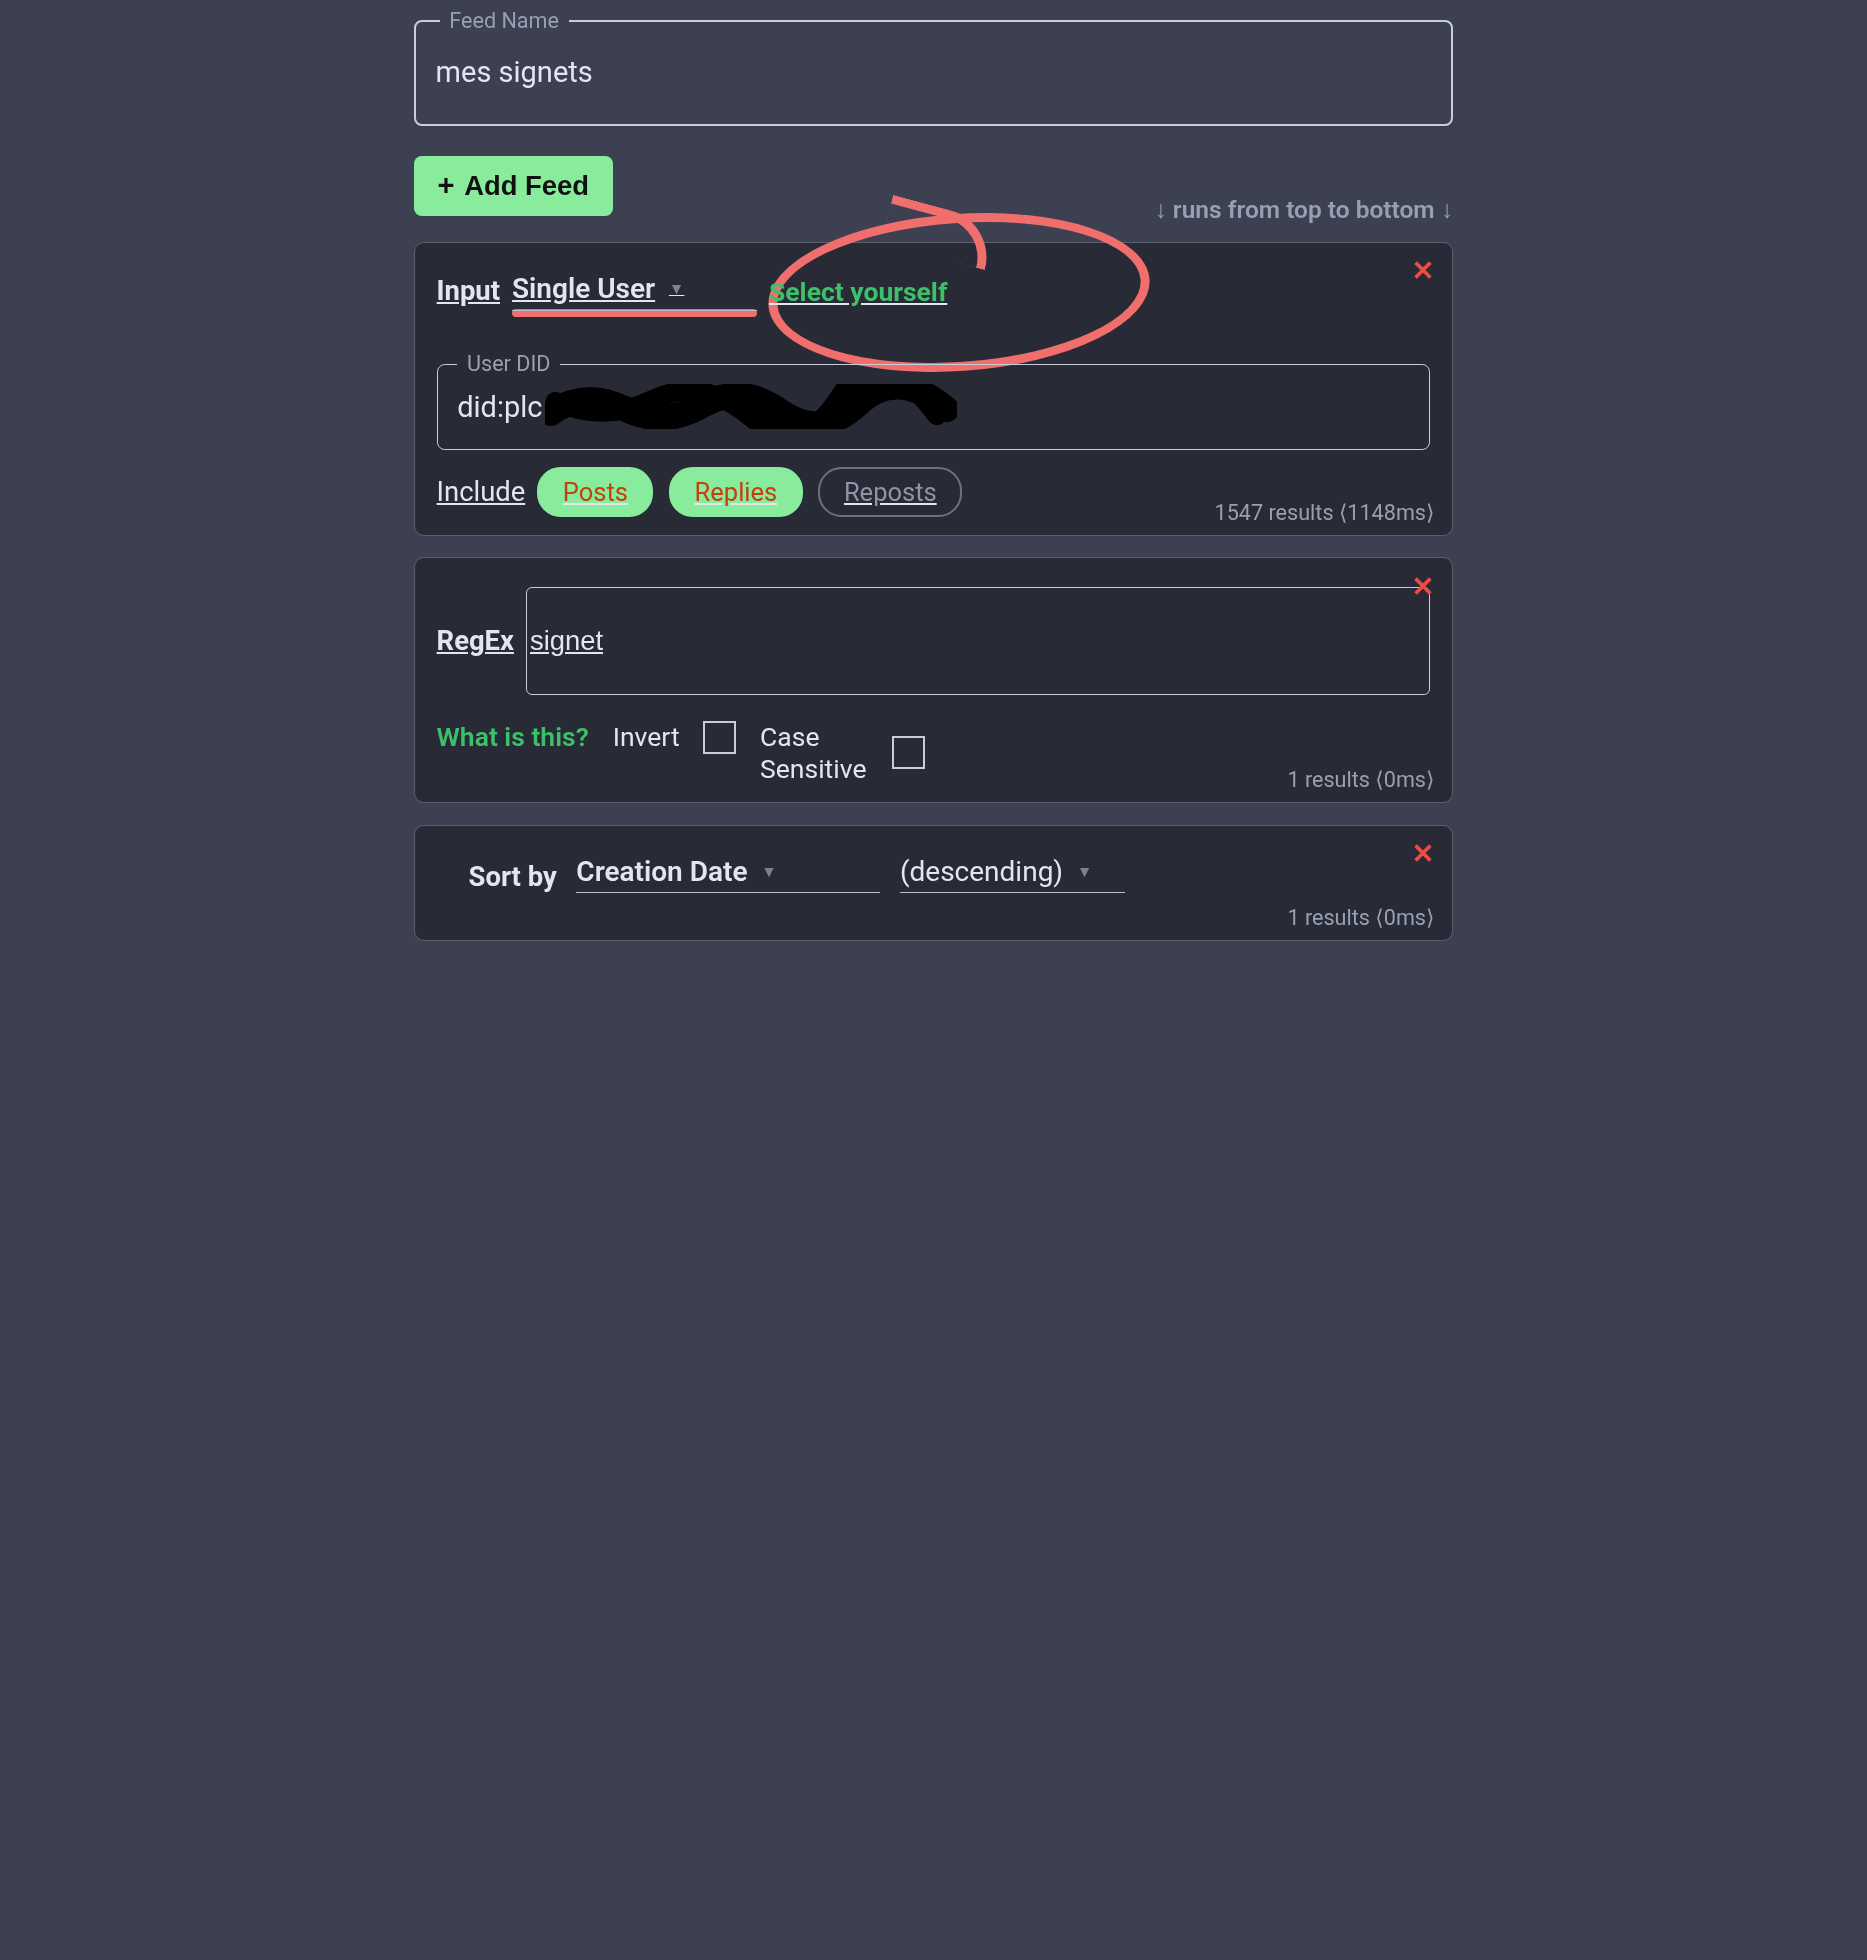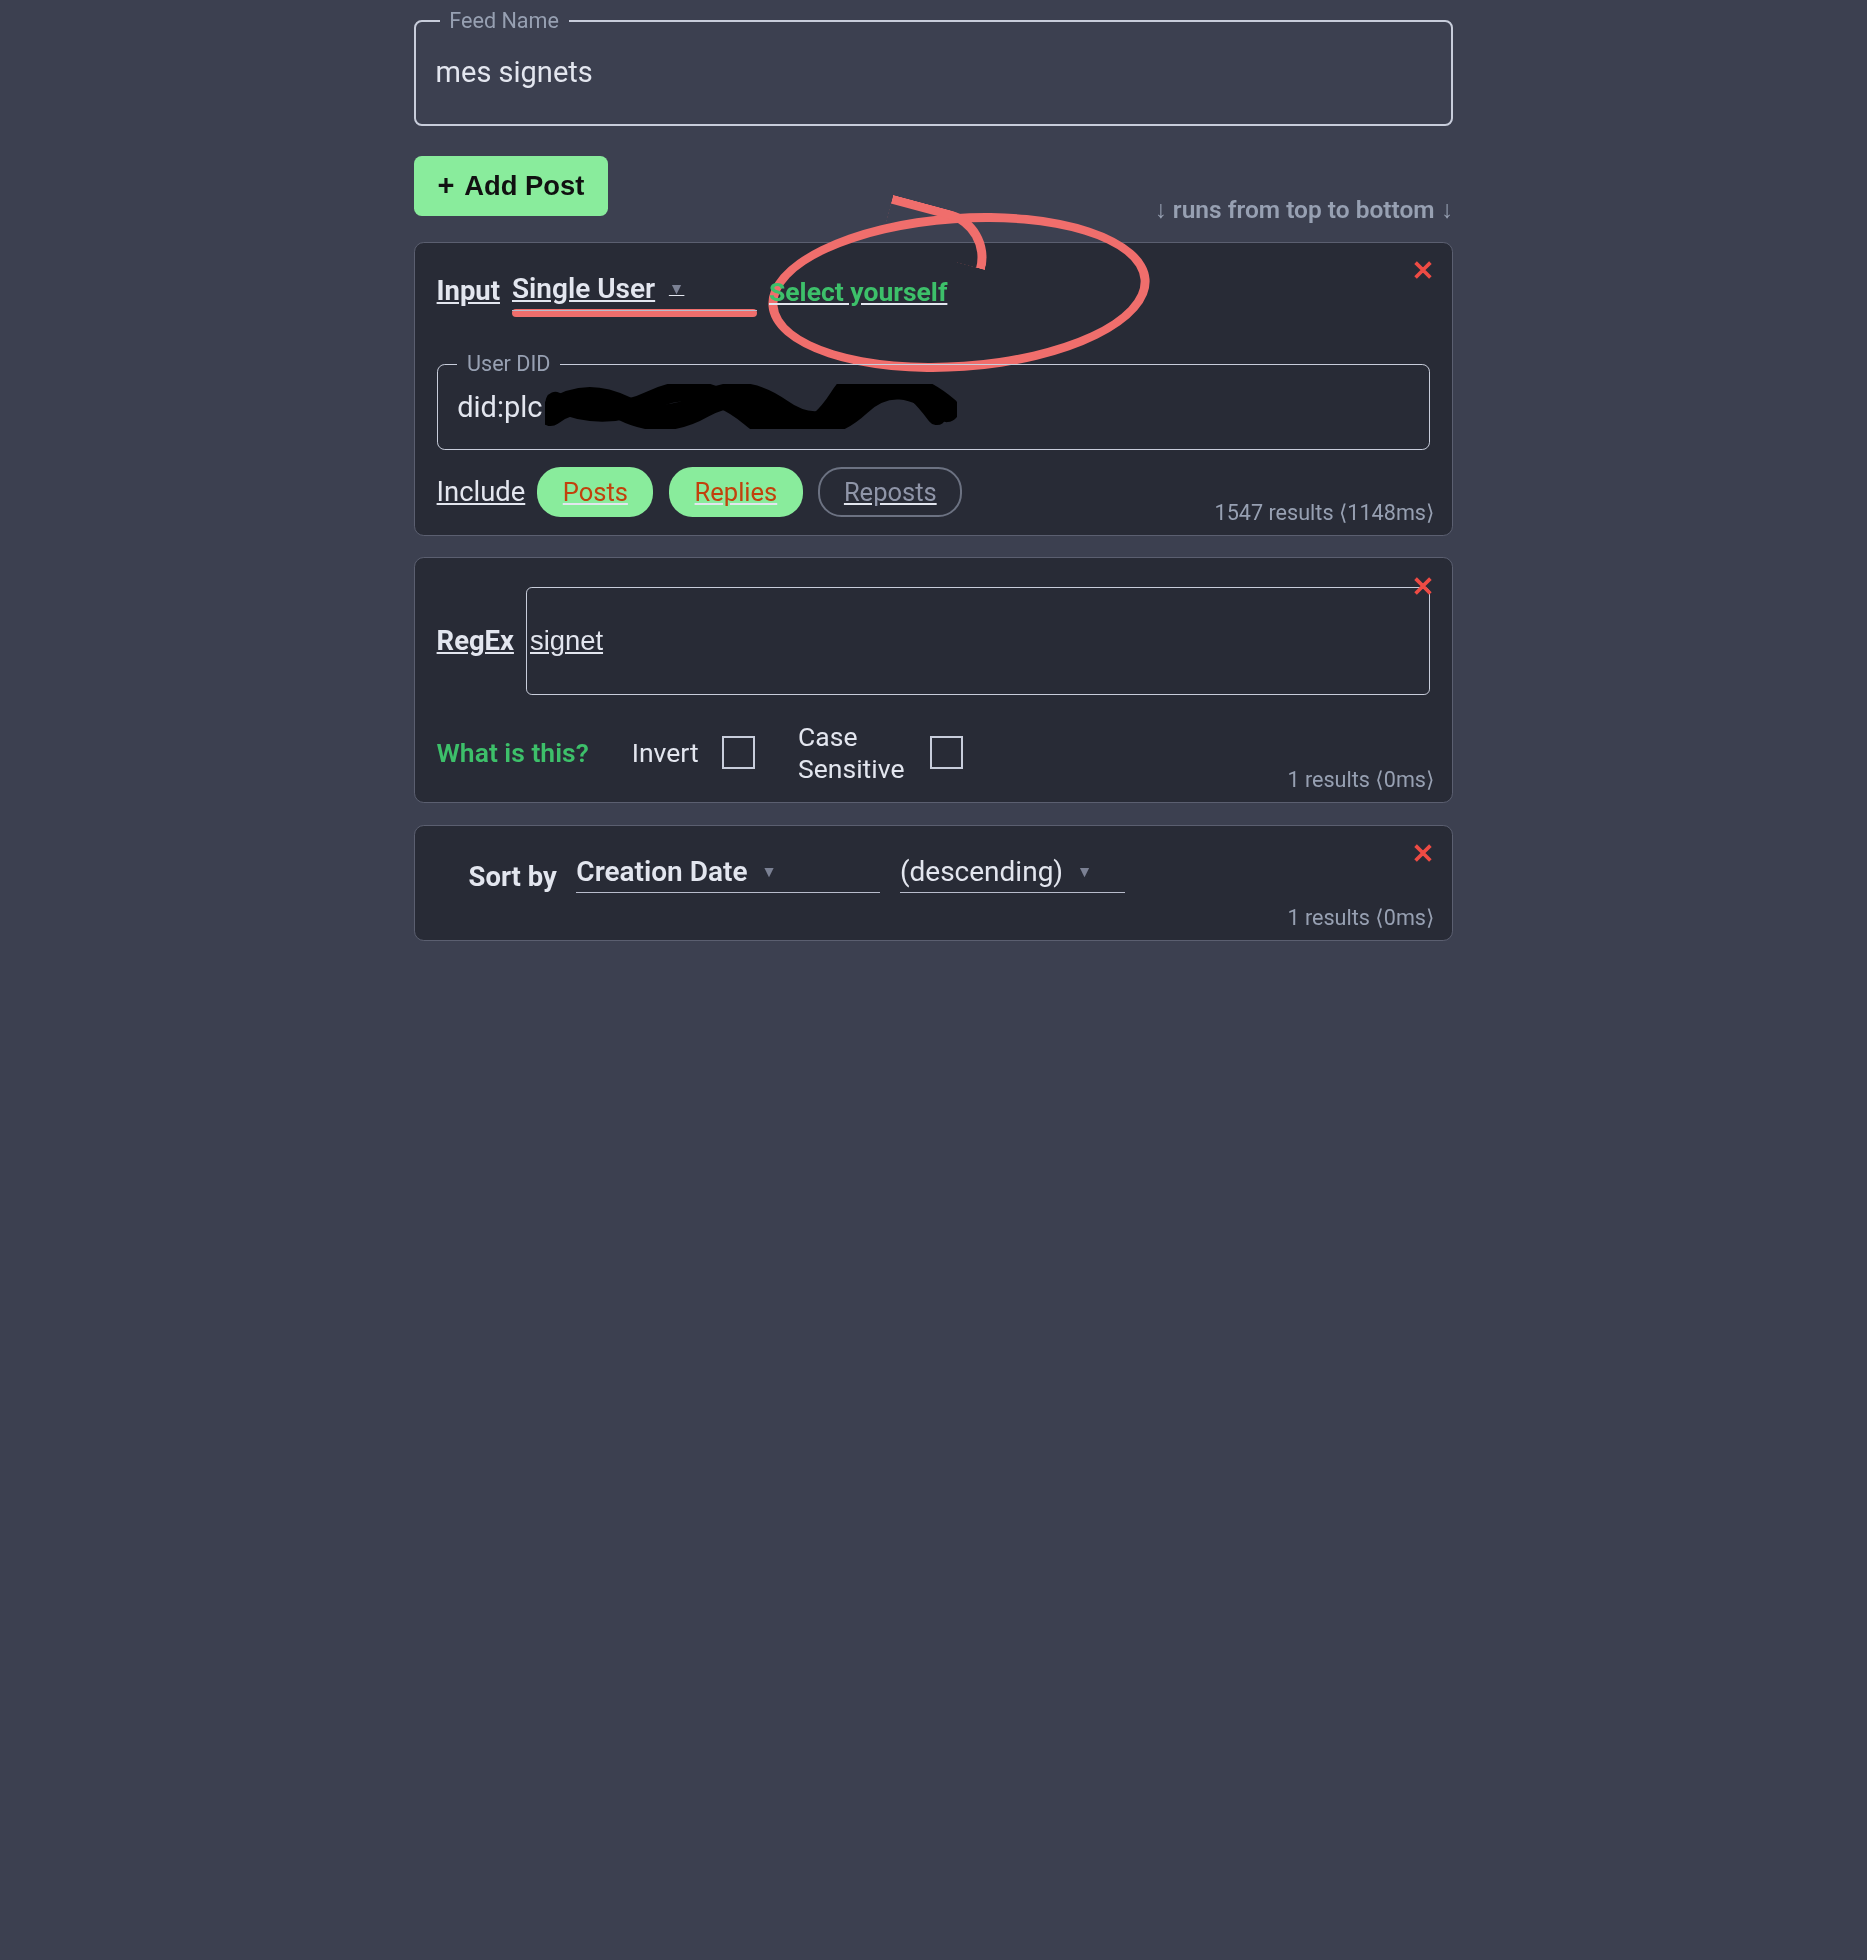--- a/index.html
+++ b/index.html
@@ -243,21 +243,21 @@
   .regex-input {
     flex: 1;
     min-width: 490px;
     border: 1px solid #c8cddb;
     border-radius: 5.9px;
     background: transparent;
     color: var(--text);
     font-size: 27.4px;
     padding: 37px 3px;
   }
-  .opt-row { display:flex; align-items:center; gap:43px; margin-top:25.5px; flex-wrap:wrap;}
+  .opt-row { display:flex; align-items:flex-start; gap:24px; margin-top:25.5px; flex-wrap:wrap;}
   .opt {
     display:flex; align-items:center; gap:23.5px;
   }
   .opt .opt-label {
     max-width:108px;
     font-size:26.5px;
     line-height:1.2;
   }
   .cb {
     width:33px; height:33px;
@@ -277,21 +277,21 @@
 <div class="container">
 
   <div class="fieldset">
     <span class="legend">Feed Name</span>
     <div class="feed-value">mes signets</div>
   </div>
 
   <div class="toolbar">
     <button class="add-btn">
       <span style="font-size:29px;font-weight:800;">+</span>
-      <span>Add Post</span>
+      <span>Add Feed</span>
     </button>
     <div class="hint">↓ runs from top to bottom ↓</div>
   </div>
 
   <div class="block">
     <span class="close-x">✕</span>
     <div class="anno-circle"></div>
     <div class="anno-hook"></div>
 
     <div class="block-row" style="position:relative;">

